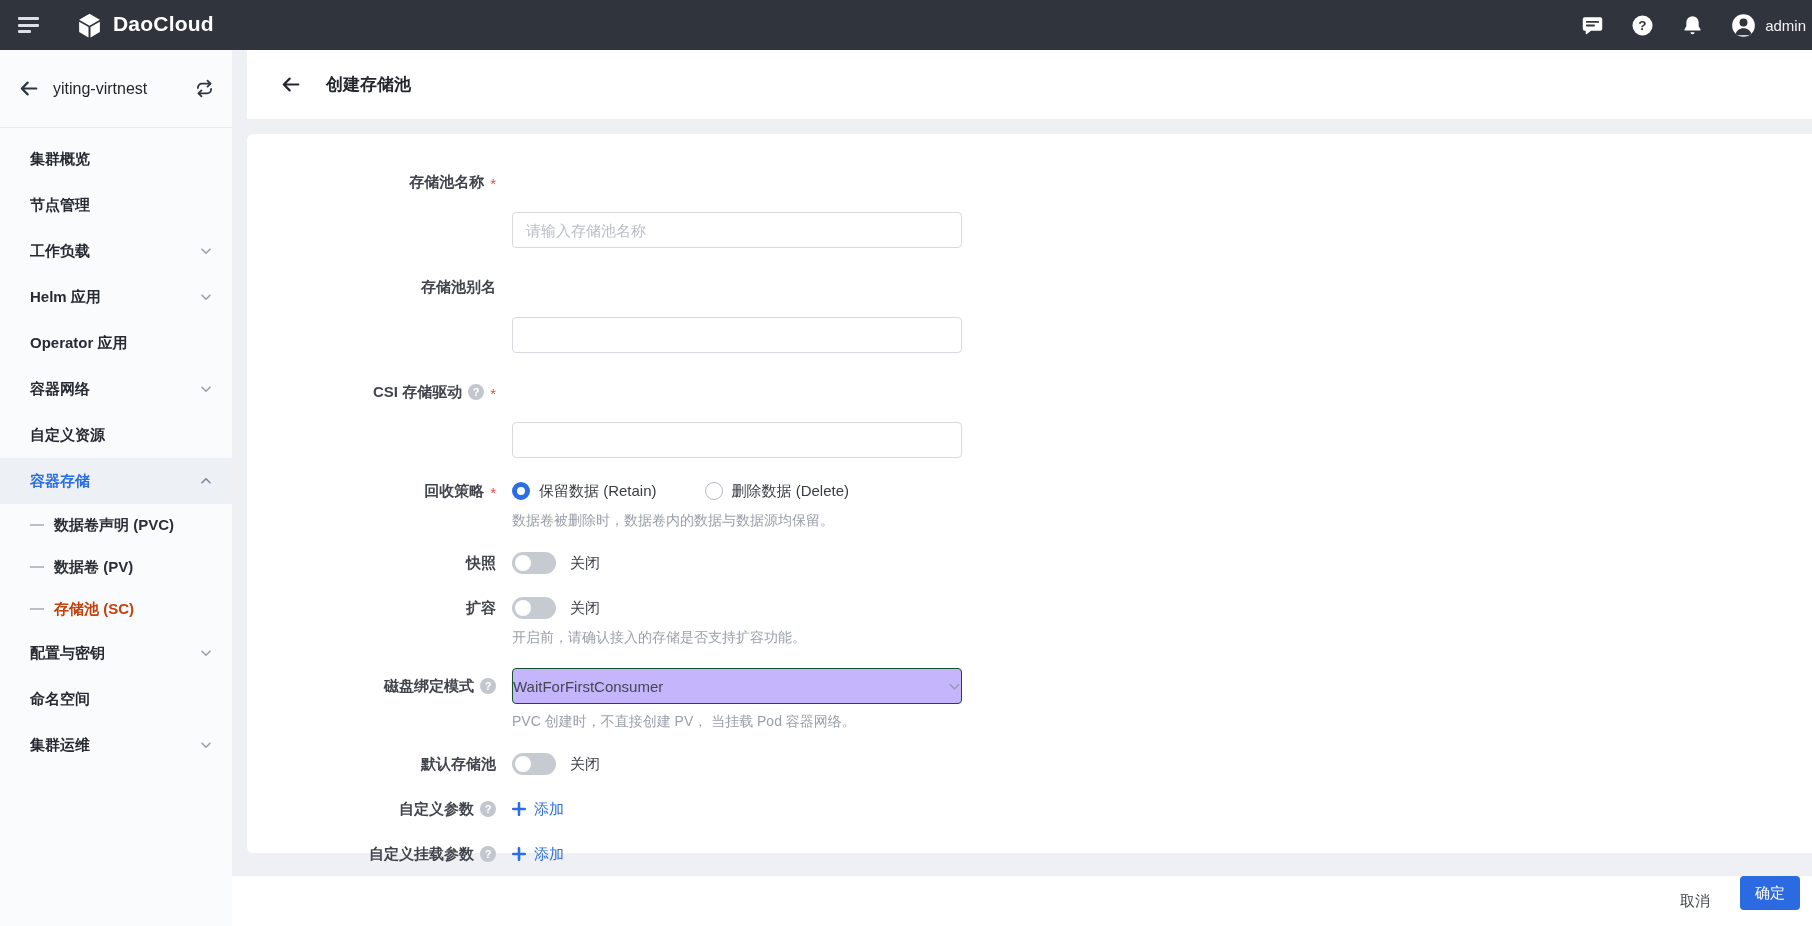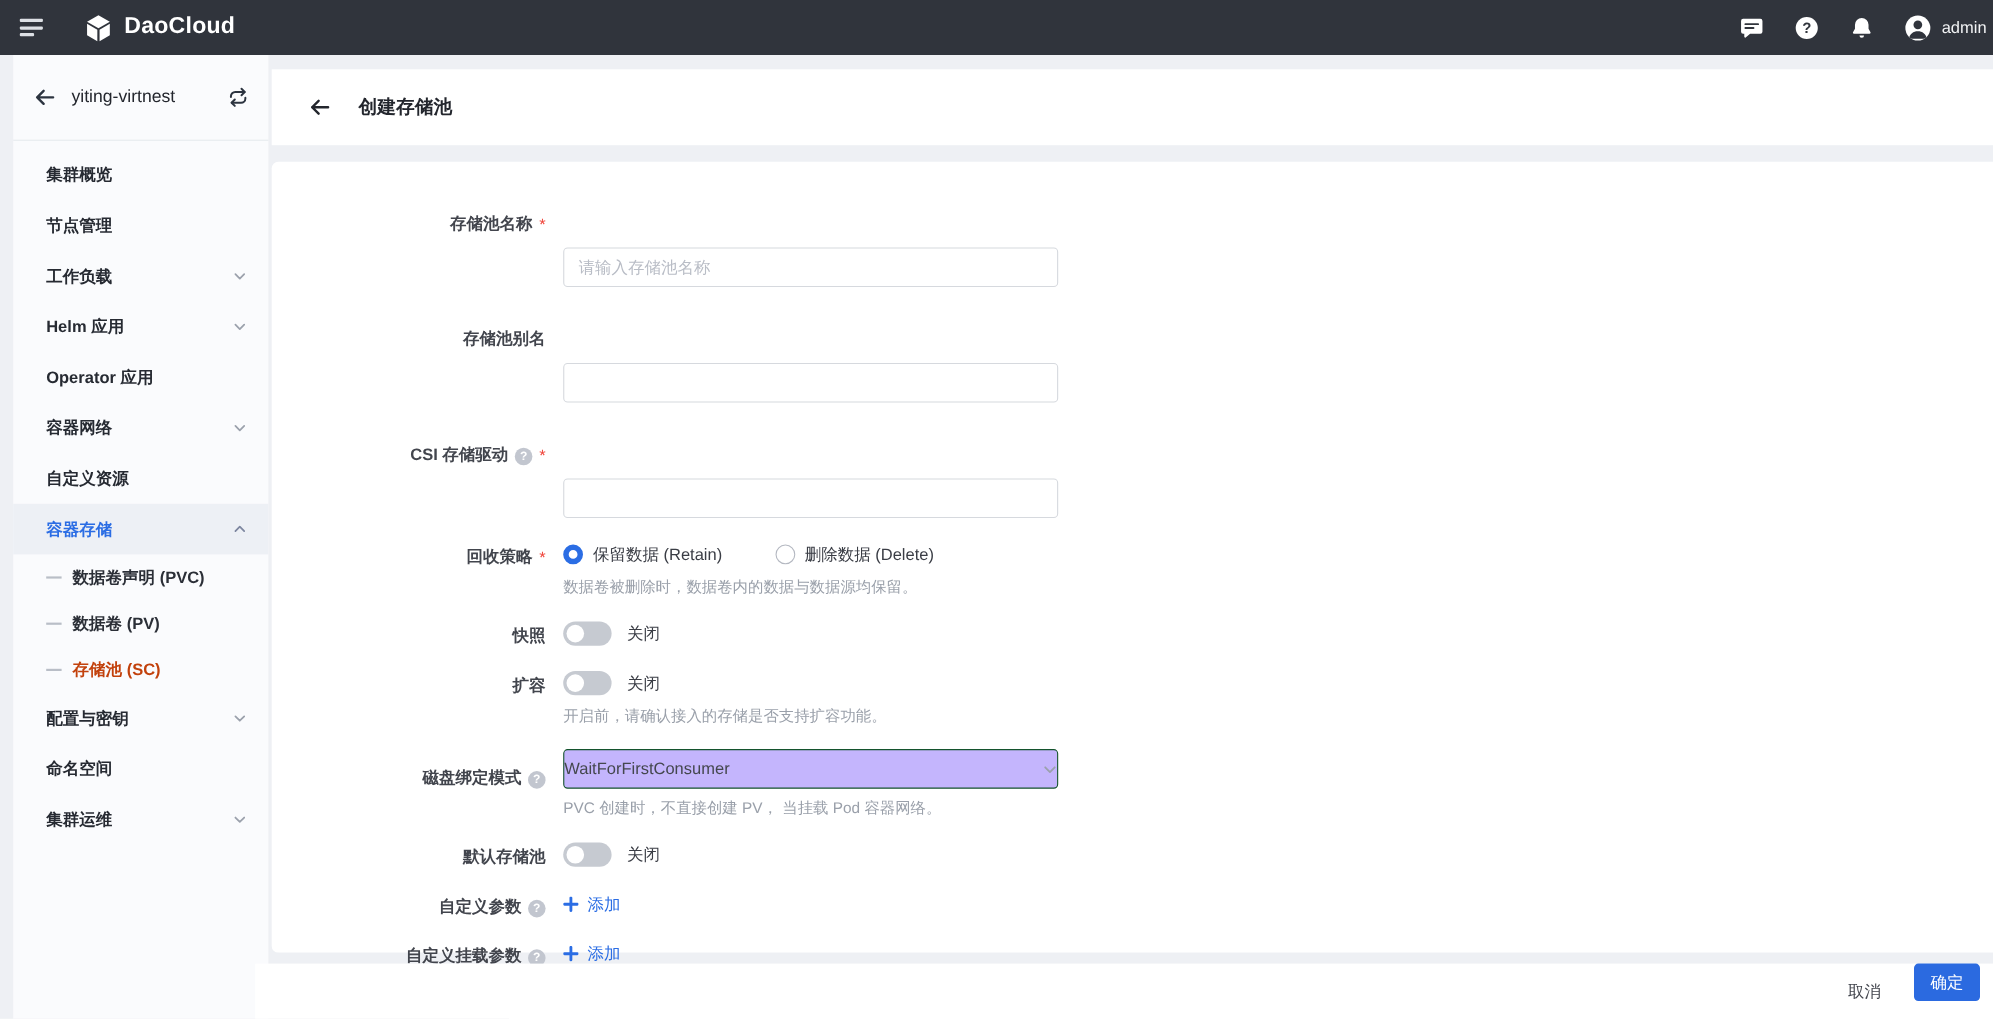--- a/index.html
+++ b/index.html
@@ -16,49 +16,49 @@
   .hamburger span:nth-child(2){ width:21px; }
   .hamburger span:nth-child(3){ width:13px; }
   .brand { margin-left:36px; display:flex; align-items:flex-start; gap:10px; }
   .brand-name { font-size:21px; font-weight:700; letter-spacing:.2px; }
   .top-right { margin-left:auto; display:flex; align-items:center; gap:27px; margin-right:6px; }
   .top-icon { display:flex; align-items:center; cursor:pointer; background:none; border:none; }
   .user-chip { display:flex; align-items:center; gap:9px; }
   .user-name { font-size:15px; color:#f2f3f5; }
 
   
-  .sidebar { position:absolute; top:50px; left:12px; width:232px; height:876px;
+  .sidebar { position:absolute; top:50px; left:0; width:232px; height:876px;
     background:#fafbfd; z-index:5; }
   .side-head { height:78px; display:flex; align-items:center; padding:0 18px;
     border-bottom:1px solid #e7eaee; }
   .side-cluster { margin-left:14px; font-size:16px; color:#23262d; }
   .side-swap { margin-left:auto; background:none; border:none; cursor:pointer; display:flex; }
   .nav { padding-top:8px; }
   .nav-item { height:46px; display:flex; align-items:center;
     padding:0 20px 0 30px; font-size:15px; font-weight:600; color:#262a32; cursor:pointer; }
   .nav-item .chev { margin-left:auto; color:#9ba1ac; display:flex; }
   .nav-item.active { background:#edf0f5; color:#2b6de4;align-items:center; }
   .nav-item.active .chev { color:#7e87a0; }
   .nav-sub { height:42px; font-weight:600; color:#2b2f37; }
   .dash { width:14px; height:2px; background:#b9bec7; margin-right:10px; flex:0 0 auto; }
   .nav-sub.selected { color:#c2410c; }
 
   
-  .main { position:absolute; top:63px; left:232px; width:1580px; height:675px;
+  .main { position:absolute; top:50px; left:232px; width:1580px; height:675px;
     background:#eef0f4; }
   .page-head { margin-left:15px; height:69px; background:#fff;
     display:flex; align-items:center; padding-left:33px; gap:25px; }
   .page-title { font-size:17px; font-weight:700; color:#23262d; }
   .back-btn { background:none; border:none; cursor:pointer; display:flex; }
 
   .card { margin-left:15px; margin-top:15px; height:719px; background:#fff;
     border-radius:6px 0 0 6px; padding:30px 0 0 34px; }
 
   .frow { display:flex; margin-bottom:21px; }
-  .flabel { width:215px; display:flex; justify-content:flex-end; align-items:flex-end;
+  .flabel { width:215px; display:flex; justify-content:flex-end; align-items:center;
     gap:6px; font-size:15px; font-weight:600; color:#42454d; }
   .frow.tall .flabel { height:36px; }
   .frow.short .flabel { height:24px; }
   .star { color:#f0483e; font-size:15px; font-weight:400; margin-top:3px; }
   .help { width:16px; height:16px; border-radius:50%; background:#c2c6cf; color:#fff;
     font-size:11px; font-weight:700; display:inline-flex; align-items:center;
     justify-content:center; flex:0 0 auto; cursor:default; }
   .fctrl { margin-left:16px; }
 
   .tinput { width:450px; height:36px; border:1px solid #d6d9de; border-radius:4px;

